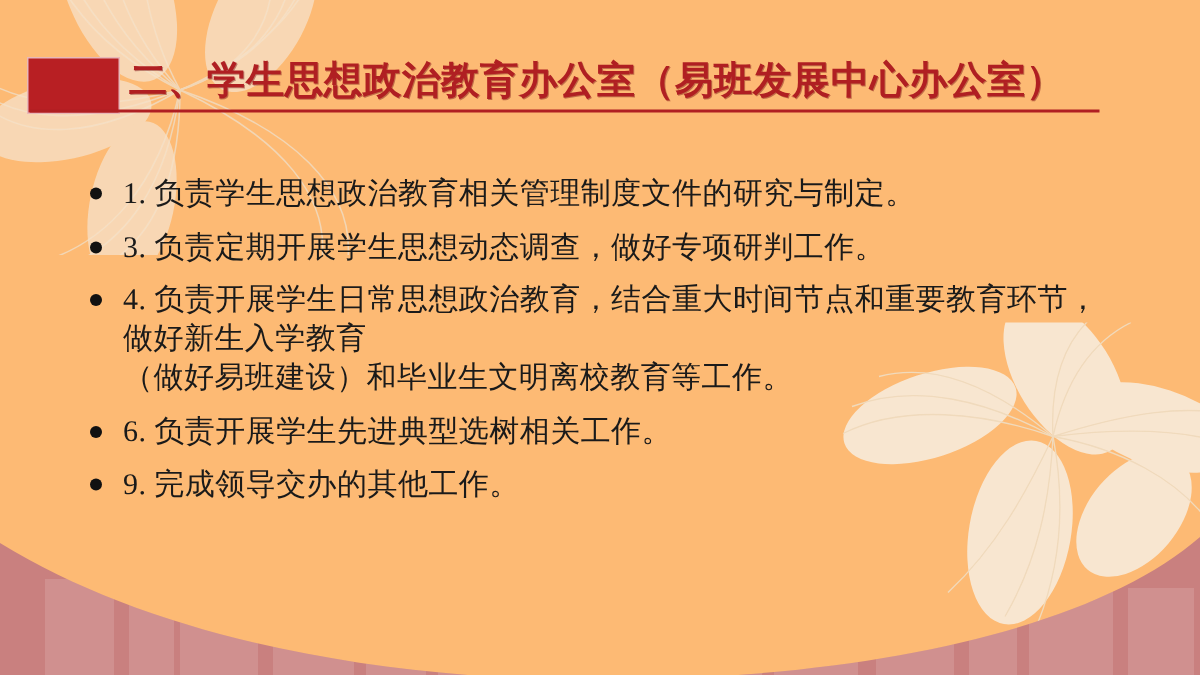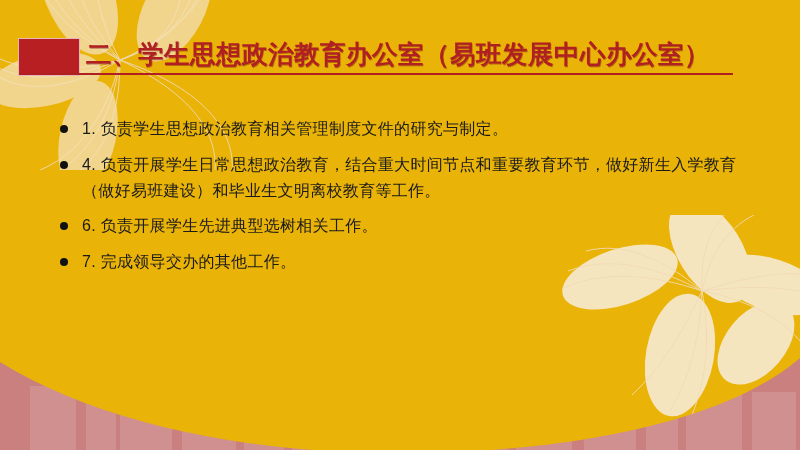--- a/index.html
+++ b/index.html
@@ -5,21 +5,21 @@
   html, body {
     margin: 0;
     padding: 0;
     background: #ffffff;
   }
   #slide {
     position: relative;
     width: 800px;
     height: 450px;
     overflow: hidden;
-    background: #eab308;
+    background: #fdba74;
     font-family: "Liberation Serif", "DejaVu Serif", serif;
   }
   .floral {
     position: absolute;
     pointer-events: none;
   }
   .floral svg { display: block; }
 
   
   .bottom-band {
@@ -76,22 +76,22 @@
   .body-list {
     position: absolute;
     left: 60px;
     top: 116px;
     width: 690px;
   }
   .bullet-item {
     position: relative;
     padding-left: 22px;
     margin-bottom: 9.5px;
-    font-family: Liberation Sans, sans-serif;
-    font-size: 16px;
+    font-family: Liberation Serif, serif;
+    font-size: 20px;
     line-height: 26px;
     color: #1a1a1a;
     letter-spacing: 0.3px;
   }
   .bullet-dot {
     position: absolute;
     left: 0px;
     top: 9px;
     width: 8px;
     height: 8px;
@@ -196,33 +196,37 @@
   </div>
 
   <div class="body-list">
 
     <div class="bullet-item">
       <span class="bullet-dot"></span>
       <span class="bullet-text">1. 负责学生思想政治教育相关管理制度文件的研究与制定。</span>
     </div>
 
 
+    <div class="bullet-item">
+      <span class="bullet-dot"></span>
+      <span class="bullet-text">3. 负责定期开展学生思想动态调查，做好专项研判工作。</span>
+    </div>
 
     <div class="bullet-item">
       <span class="bullet-dot"></span>
       <span class="bullet-text">4. 负责开展学生日常思想政治教育，结合重大时间节点和重要教育环节，做好新生入学教育</span>
       <span class="cont">（做好易班建设）和毕业生文明离校教育等工作。</span>
     </div>
 
     <div class="bullet-item">
       <span class="bullet-dot"></span>
       <span class="bullet-text">6. 负责开展学生先进典型选树相关工作。</span>
     </div>
 
 
     <div class="bullet-item">
       <span class="bullet-dot"></span>
-      <span class="bullet-text">7. 完成领导交办的其他工作。</span>
+      <span class="bullet-text">9. 完成领导交办的其他工作。</span>
     </div>
 
   </div>
 
 </div>
 
 </body></html>

